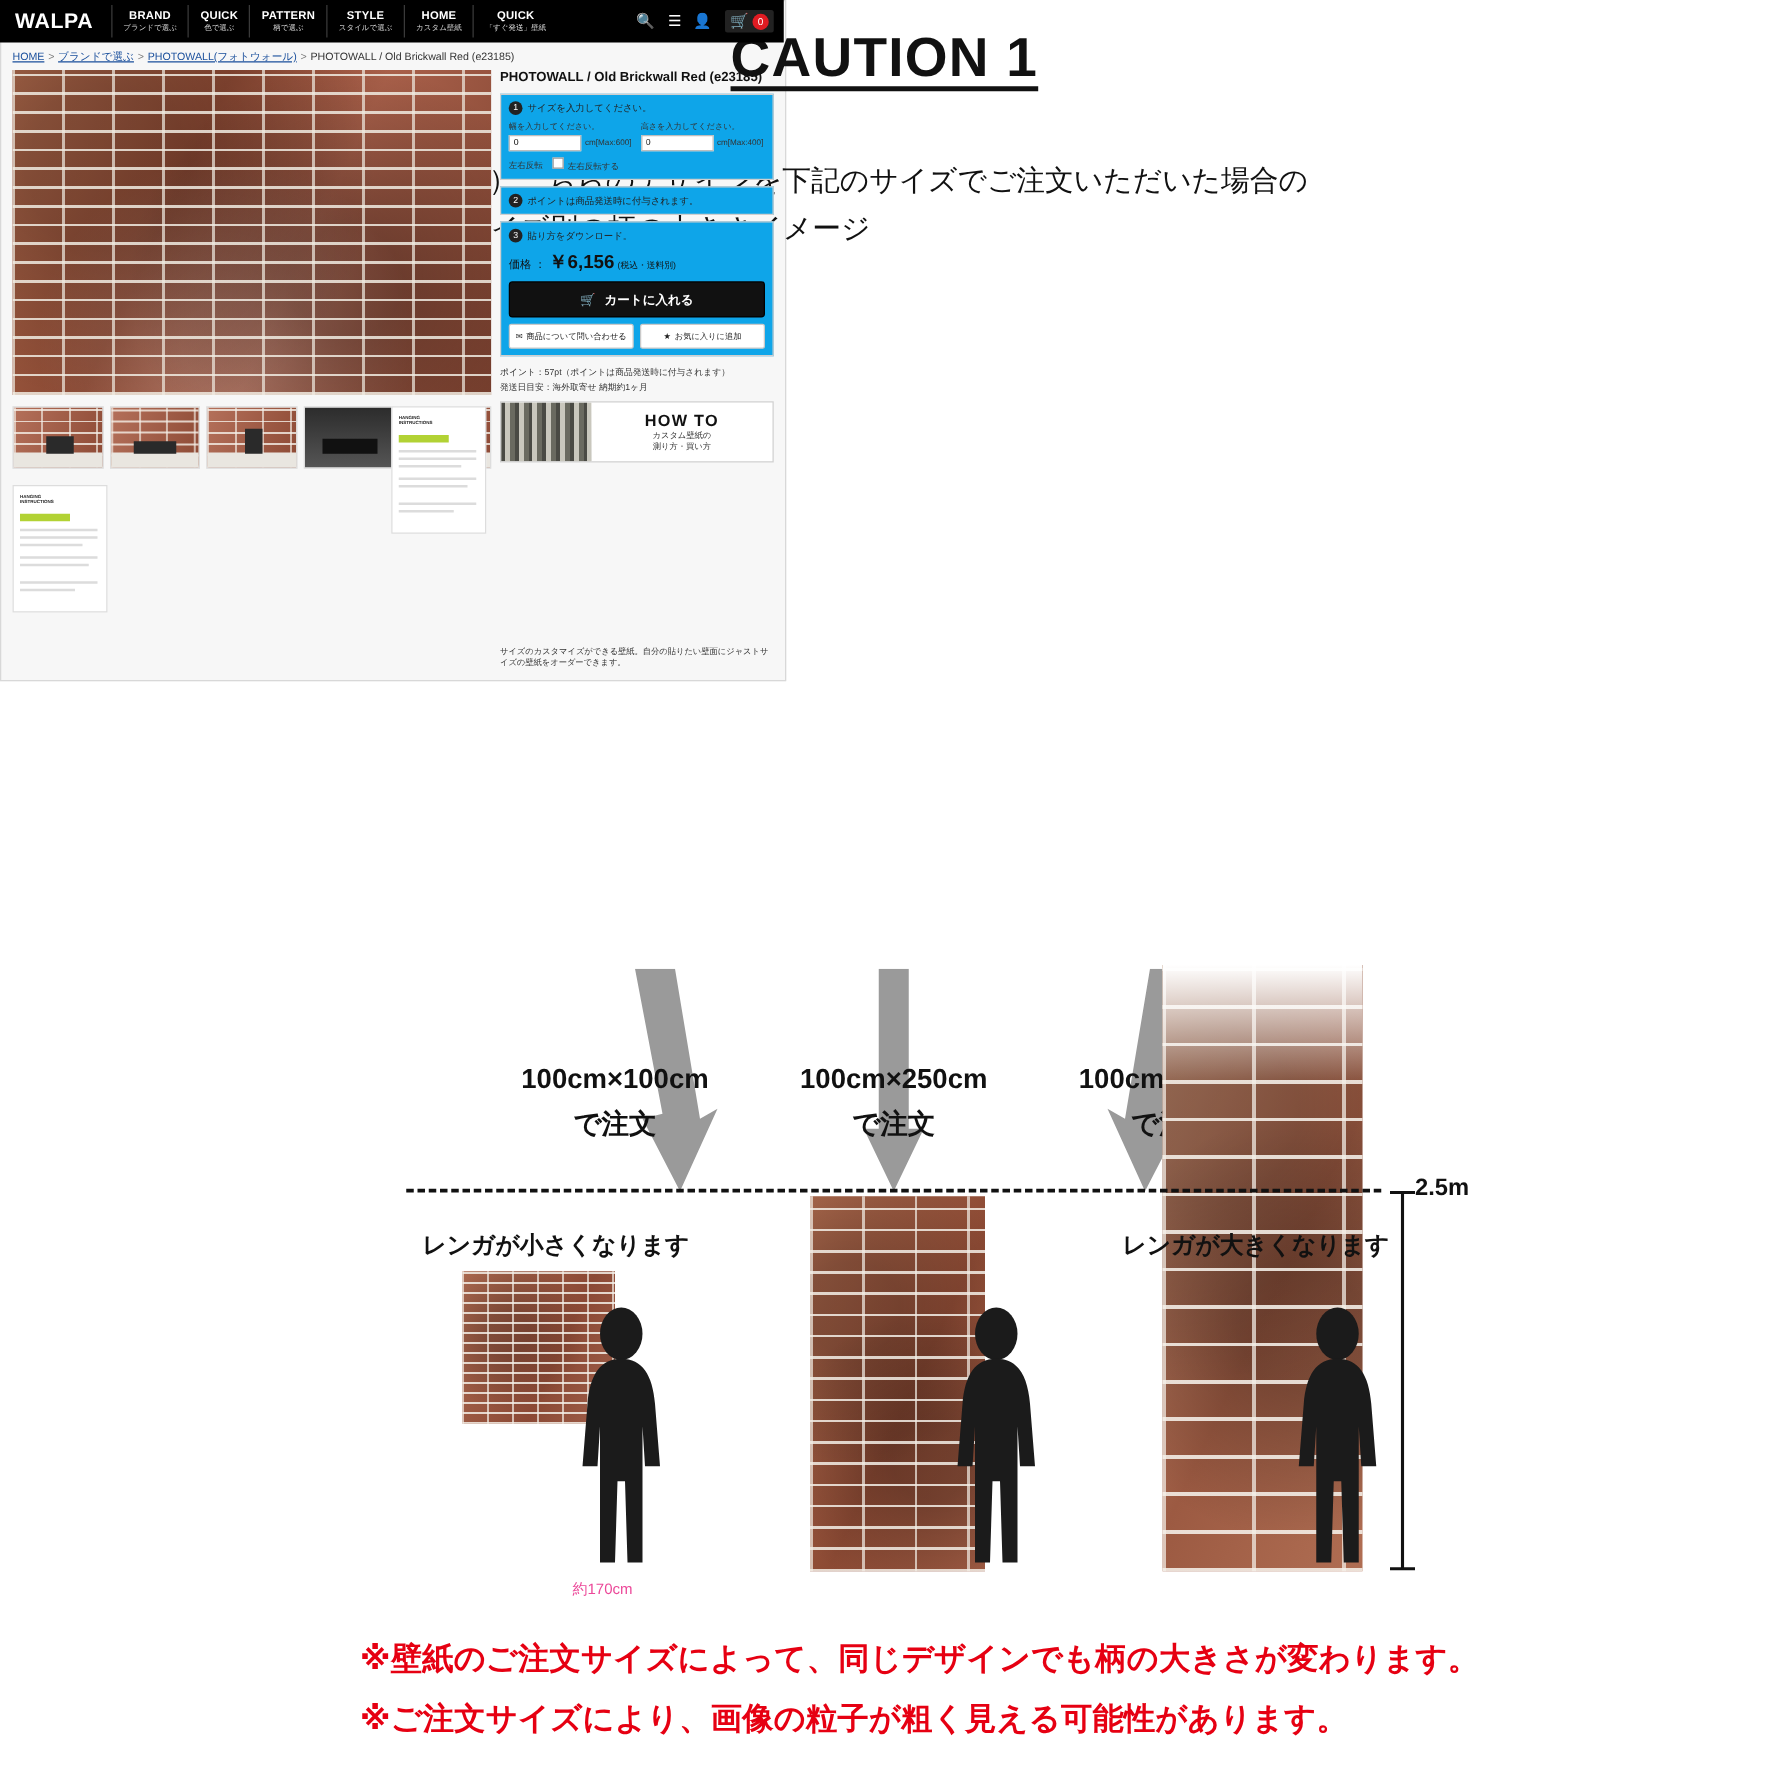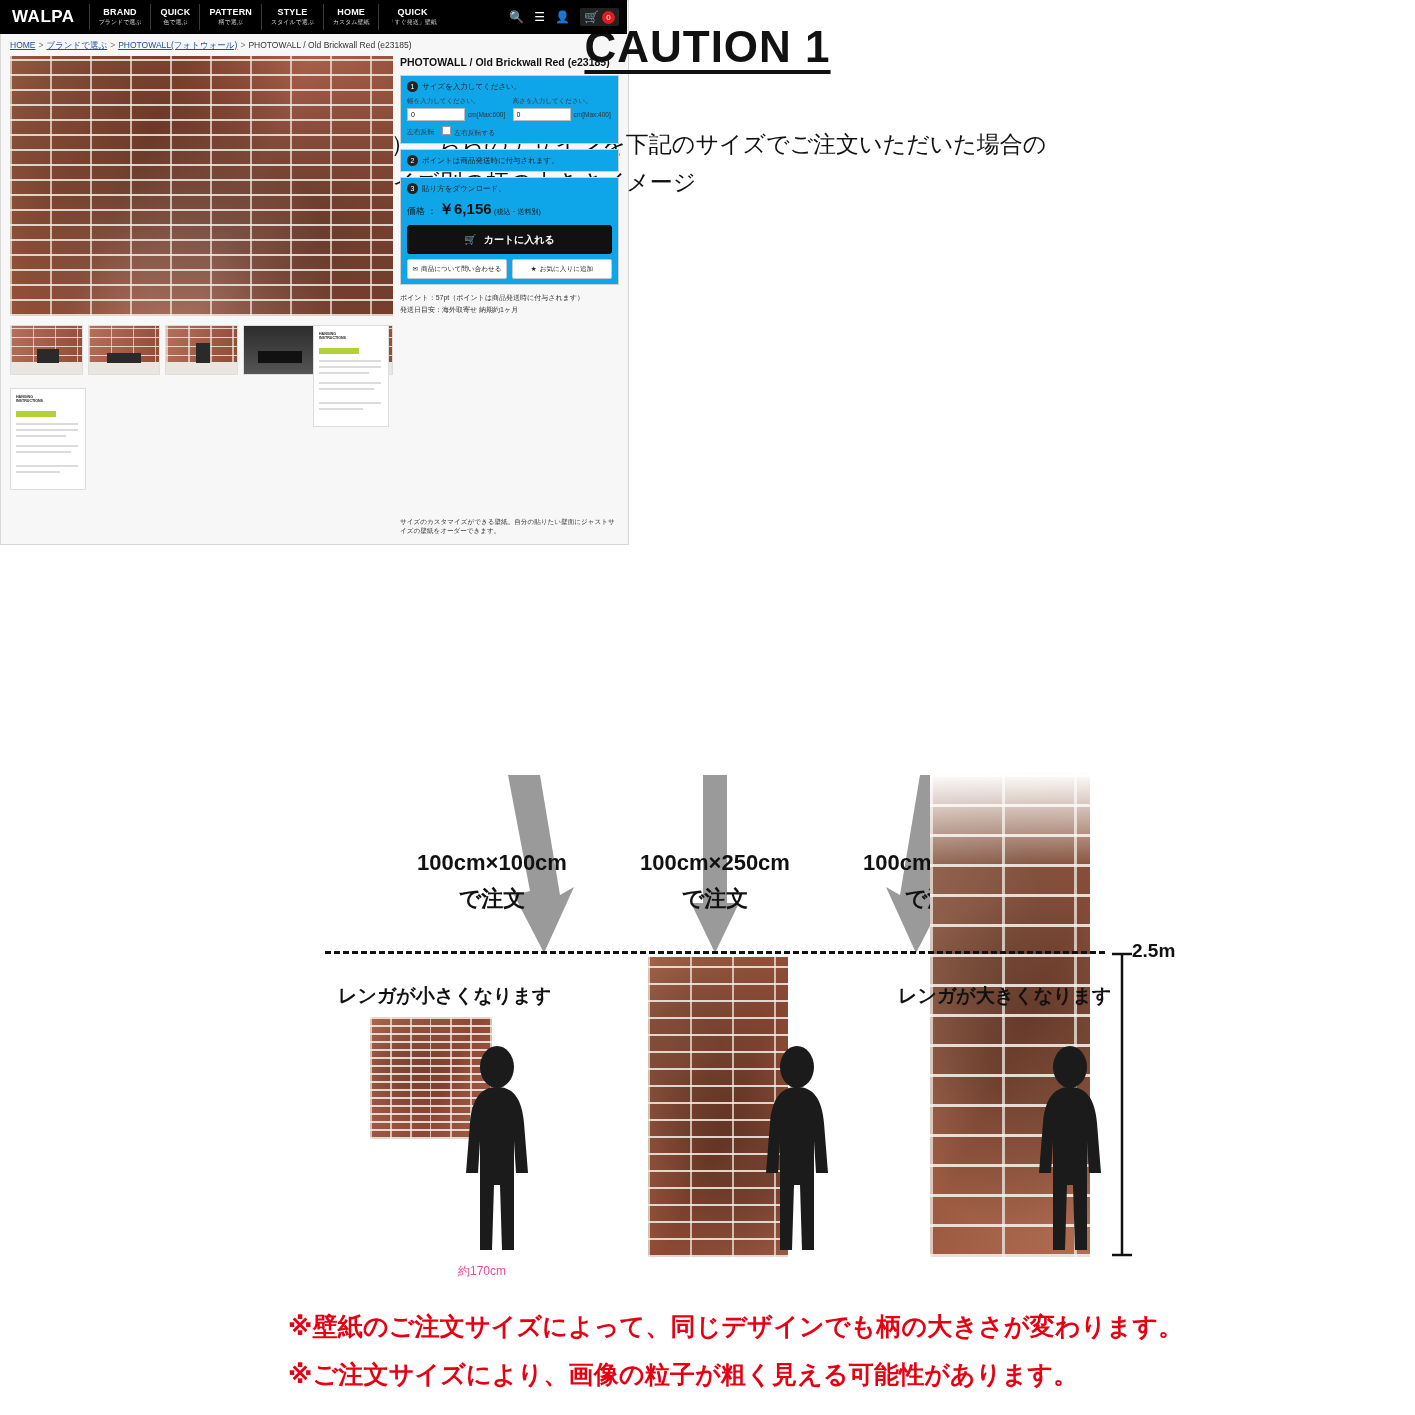--- a/index.html
+++ b/index.html
@@ -339,20 +339,28 @@
         <div class="subbtn">
           <span>★</span>
           <span>お気に入りに追加</span>
         </div>
       </div>
     </div>
 
     <div class="ptline">ポイント：57pt（ポイントは商品発送時に付与されます）</div>
     <div class="ptline2">発送日目安：海外取寄せ 納期約1ヶ月</div>
 
+    <div class="banner">
+      <div class="bannerimg b1img"></div>
+      <div class="bannertxt">
+        <div class="big">HOW TO</div>
+        <div class="sm">カスタム壁紙の</div>
+        <div class="sm">測り方・買い方</div>
+      </div>
+    </div>
 
   </div>
 
   <div id="thumbs">
     <div class="th">
       <div class="thwall"></div>
         <div class="thfloor"></div>
       <div class="thobj" style="left:26px;width:22px;height:14px;"></div>
     </div>
     <div class="th">

